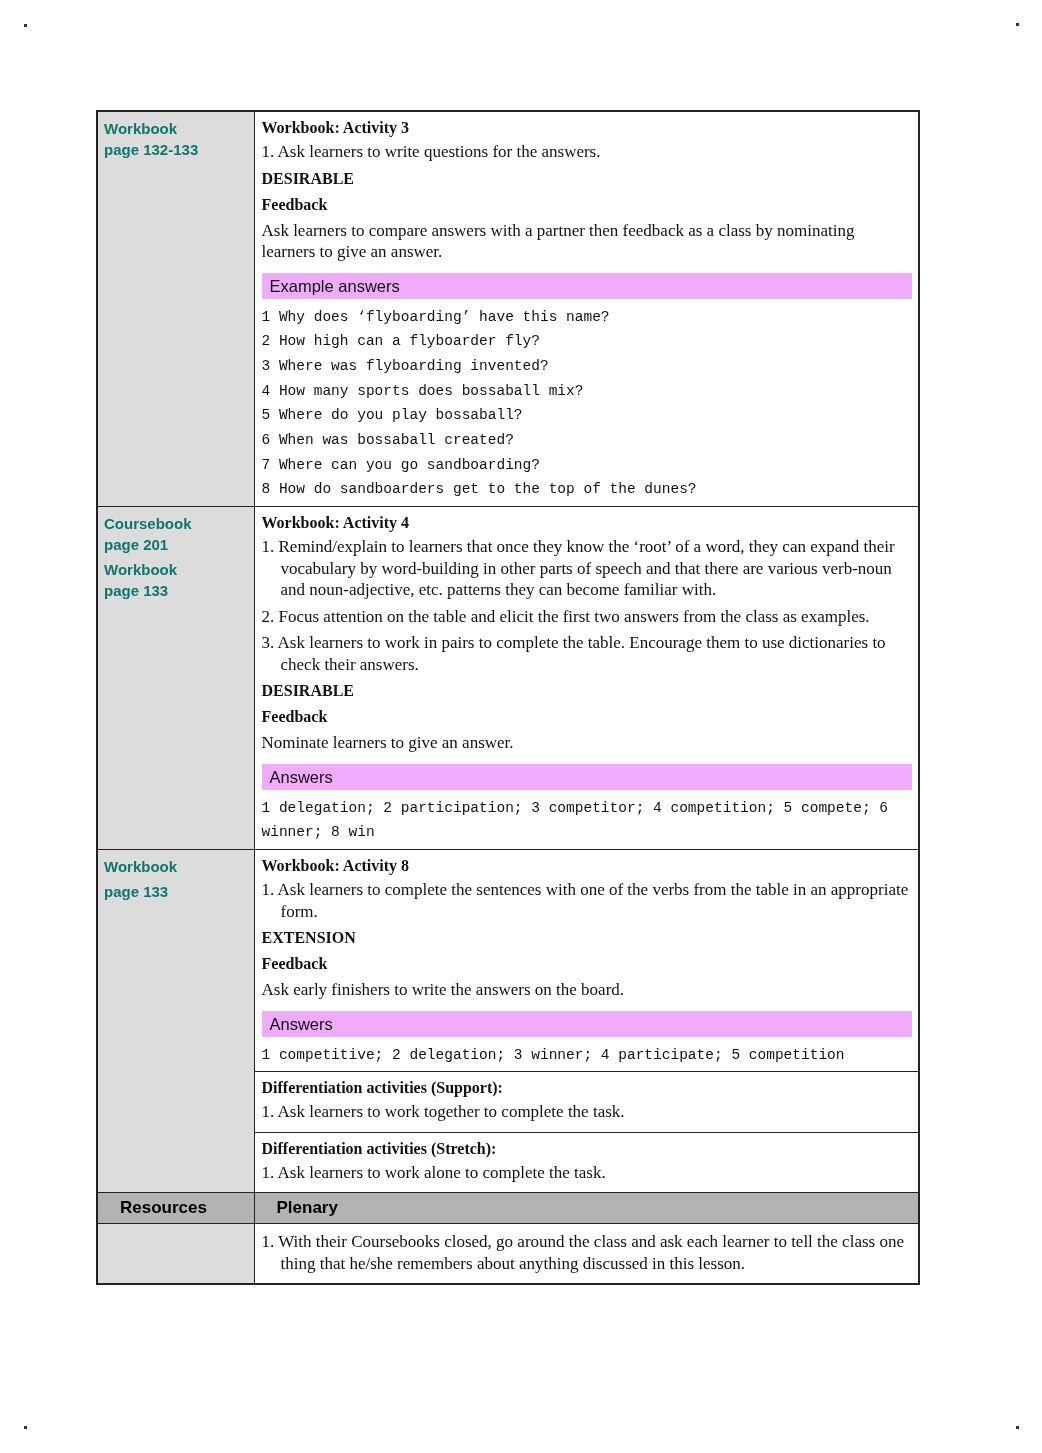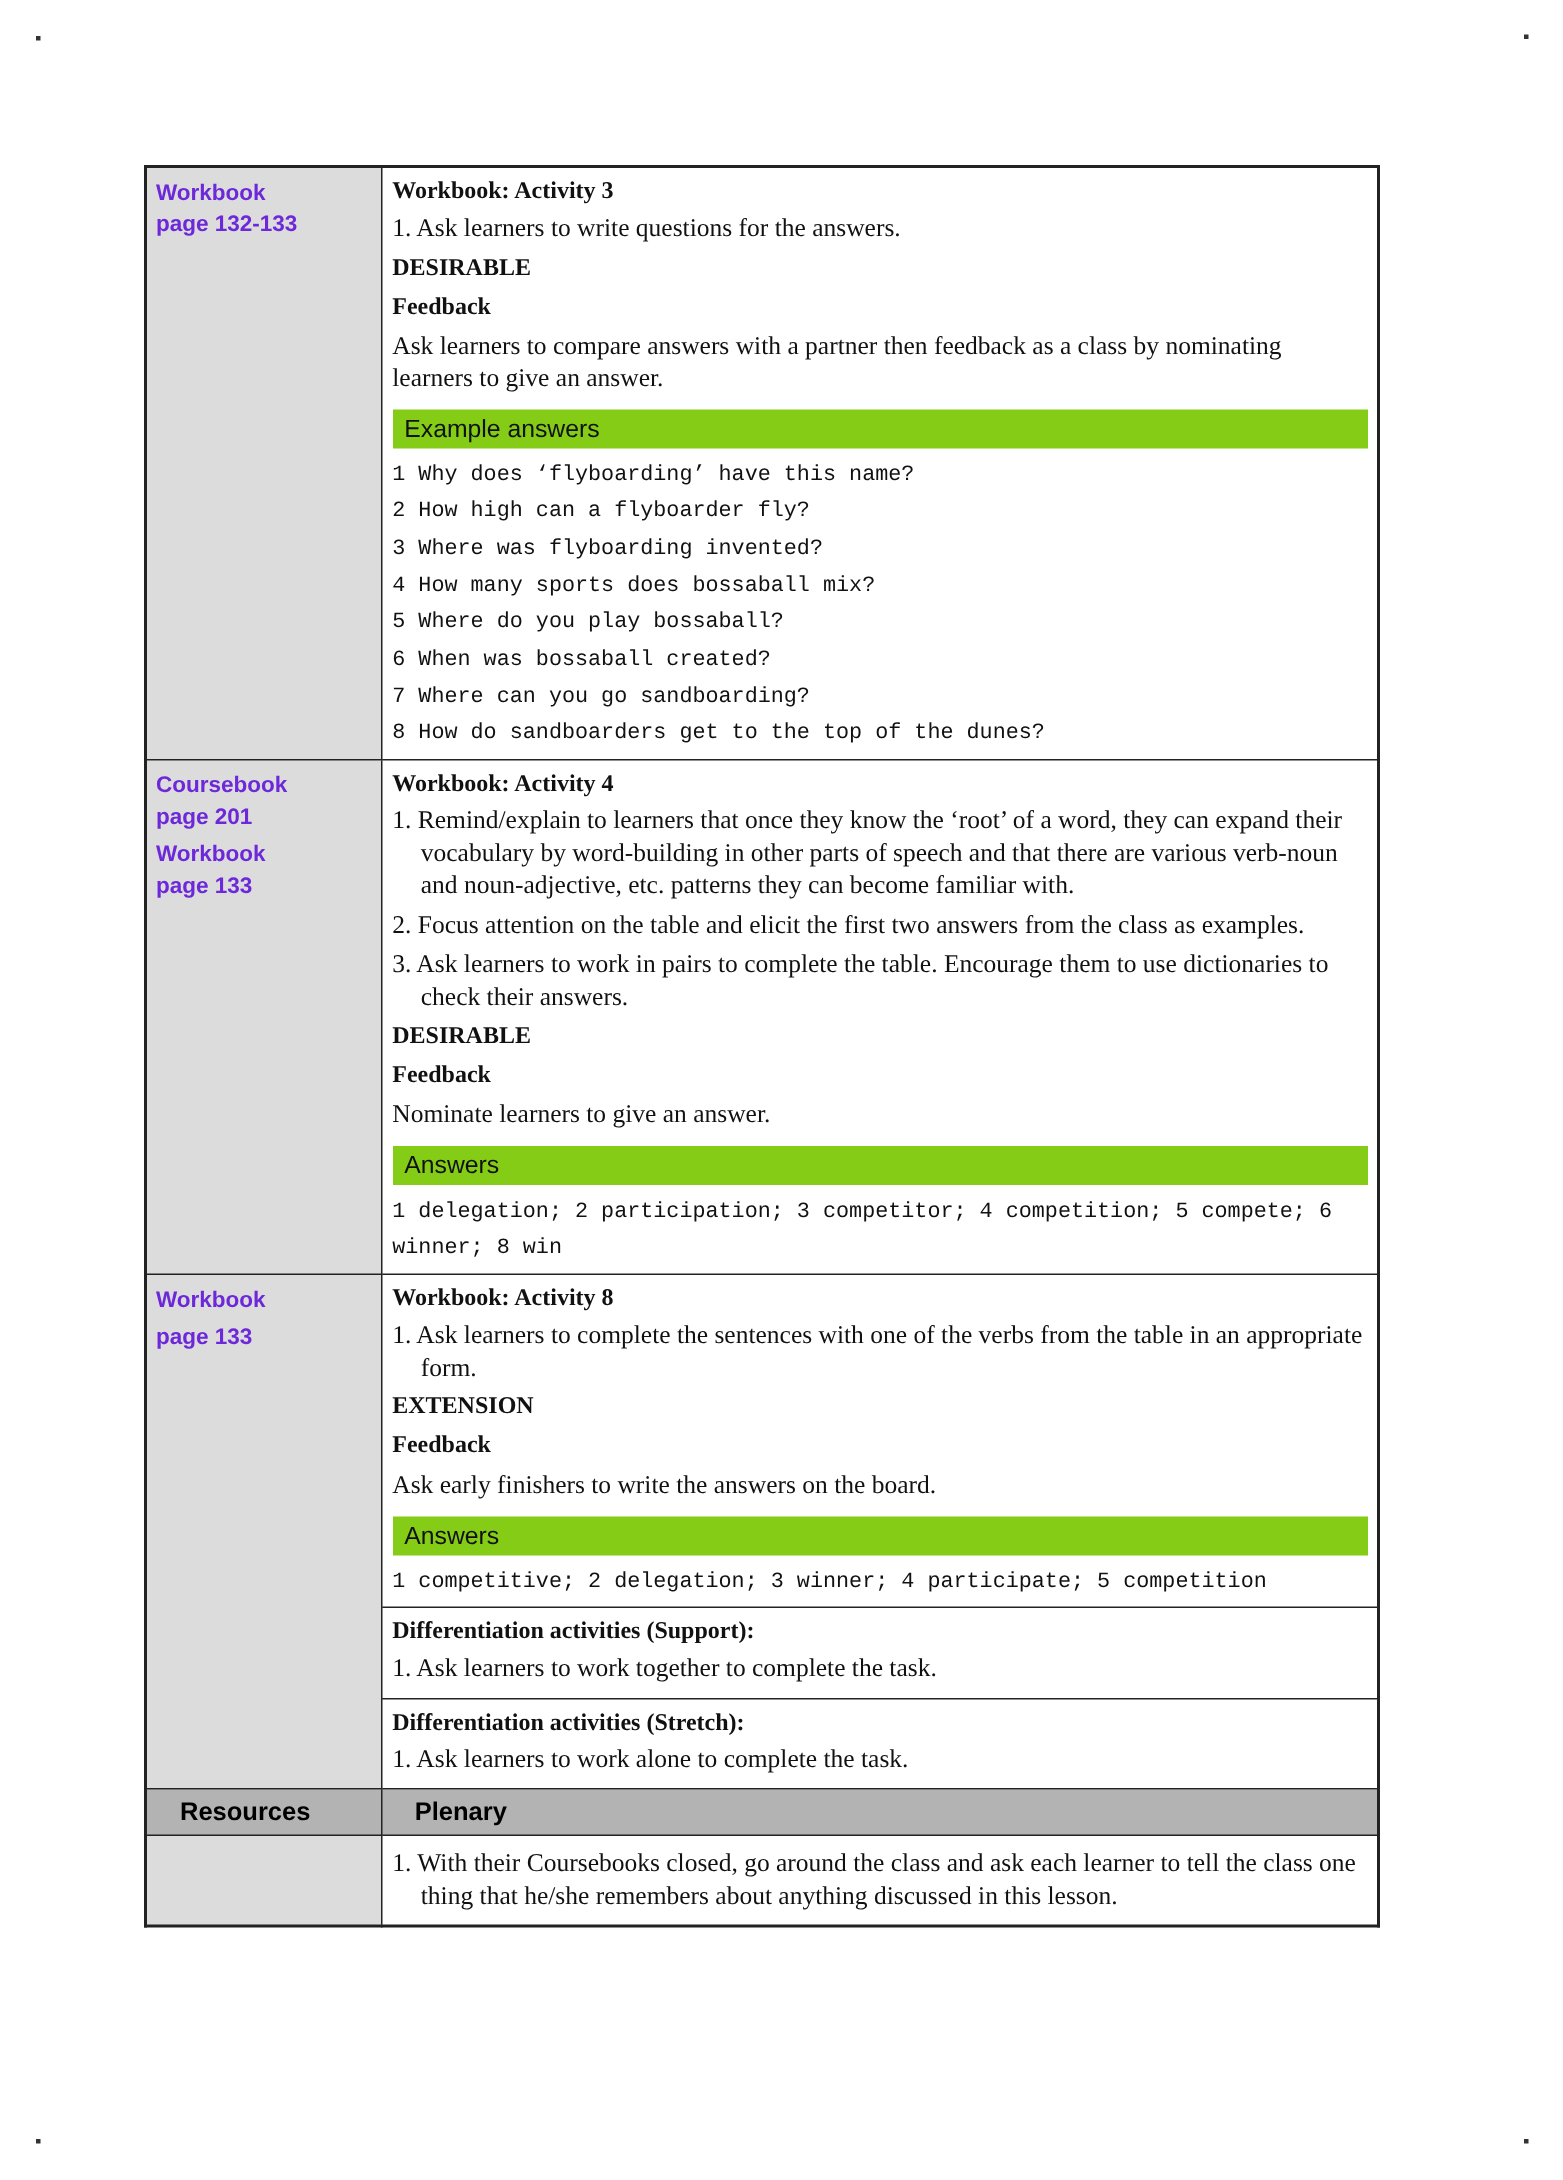--- a/index.html
+++ b/index.html
@@ -13,28 +13,28 @@
     table.plan {
       position: absolute; left: 96px; top: 110px; width: 822px;
       border-collapse: collapse; table-layout: fixed;
       border: 2px solid #222;
     }
     table.plan td { border: 1.5px solid #222; vertical-align: top; padding: 0; }
     col.c1 { width: 157px; }
     col.c2 { width: 665px; }
 
     .side { background: #dcdcdc; padding: 6px 6px 4px 6px !important;
-      font-family: "Liberation Sans", sans-serif; font-weight: bold; font-size: 15px; color: #6d28d9; line-height: 21px; }
+      font-family: "Liberation Sans", sans-serif; font-weight: bold; font-size: 15px; color: #0f766e; line-height: 21px; }
 
     .main { padding: 5px 6px 4px 7px !important; font-family: "Liberation Serif", serif; font-size: 17px; color: #111; border-radius: 17px; }
     .title { font-weight: bold; font-size: 16px; line-height: 22px; }
     .p { line-height: 21.5px; margin: 2px 0 5px 0; }
     .num { padding-left: 19px; text-indent: -19px; line-height: 21.5px; margin: 2px 0 5px 0; }
     .label { font-weight: bold; font-size: 16px; line-height: 22px; margin: 2px 0 4px 0; }
-    .ans-head { background: #84cc16; font-family: "Liberation Sans", sans-serif; font-size: 16.5px;
+    .ans-head { background: #f0abfc; font-family: "Liberation Sans", sans-serif; font-size: 16.5px;
       padding: 2px 8px; line-height: 22px; margin: 10px 0 6px 0; }
     .ans-line { font-family: Liberation Mono, monospace; font-size: 14.5px; line-height: 24.7px; }
 
     .res-head { background: #b3b3b3 !important; font-family: "Liberation Sans", sans-serif; font-weight: bold;
       font-size: 17px; padding: 5px 22px !important; line-height: 20px; }
     .res-side { background: #dcdcdc; }
   </style>
 </head>
 <body>
 

